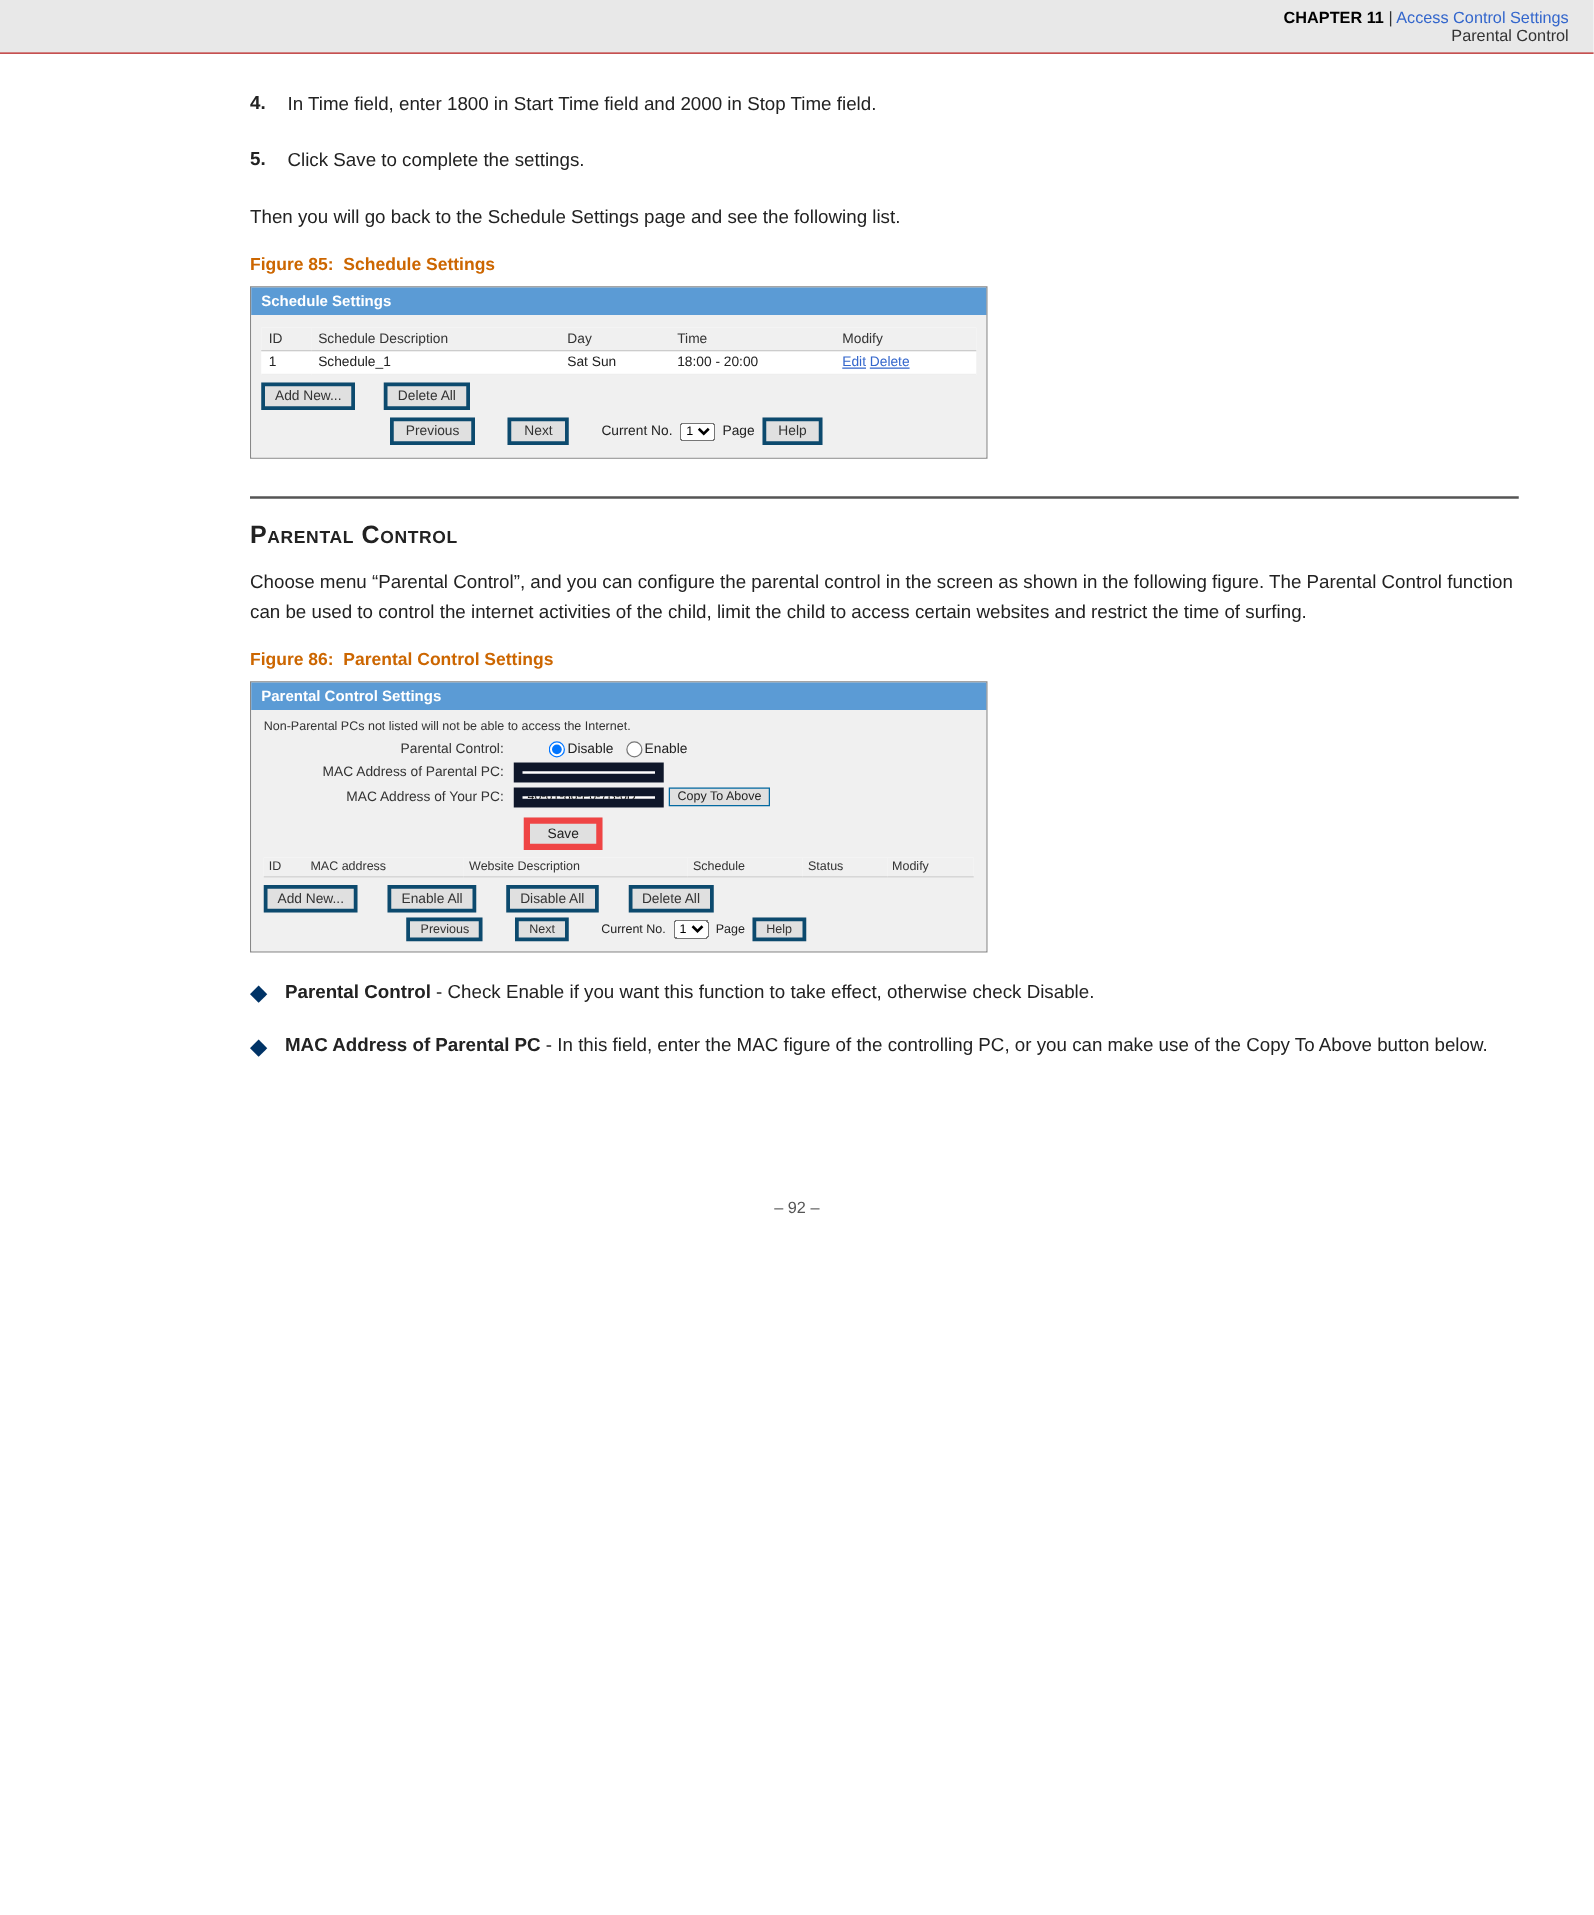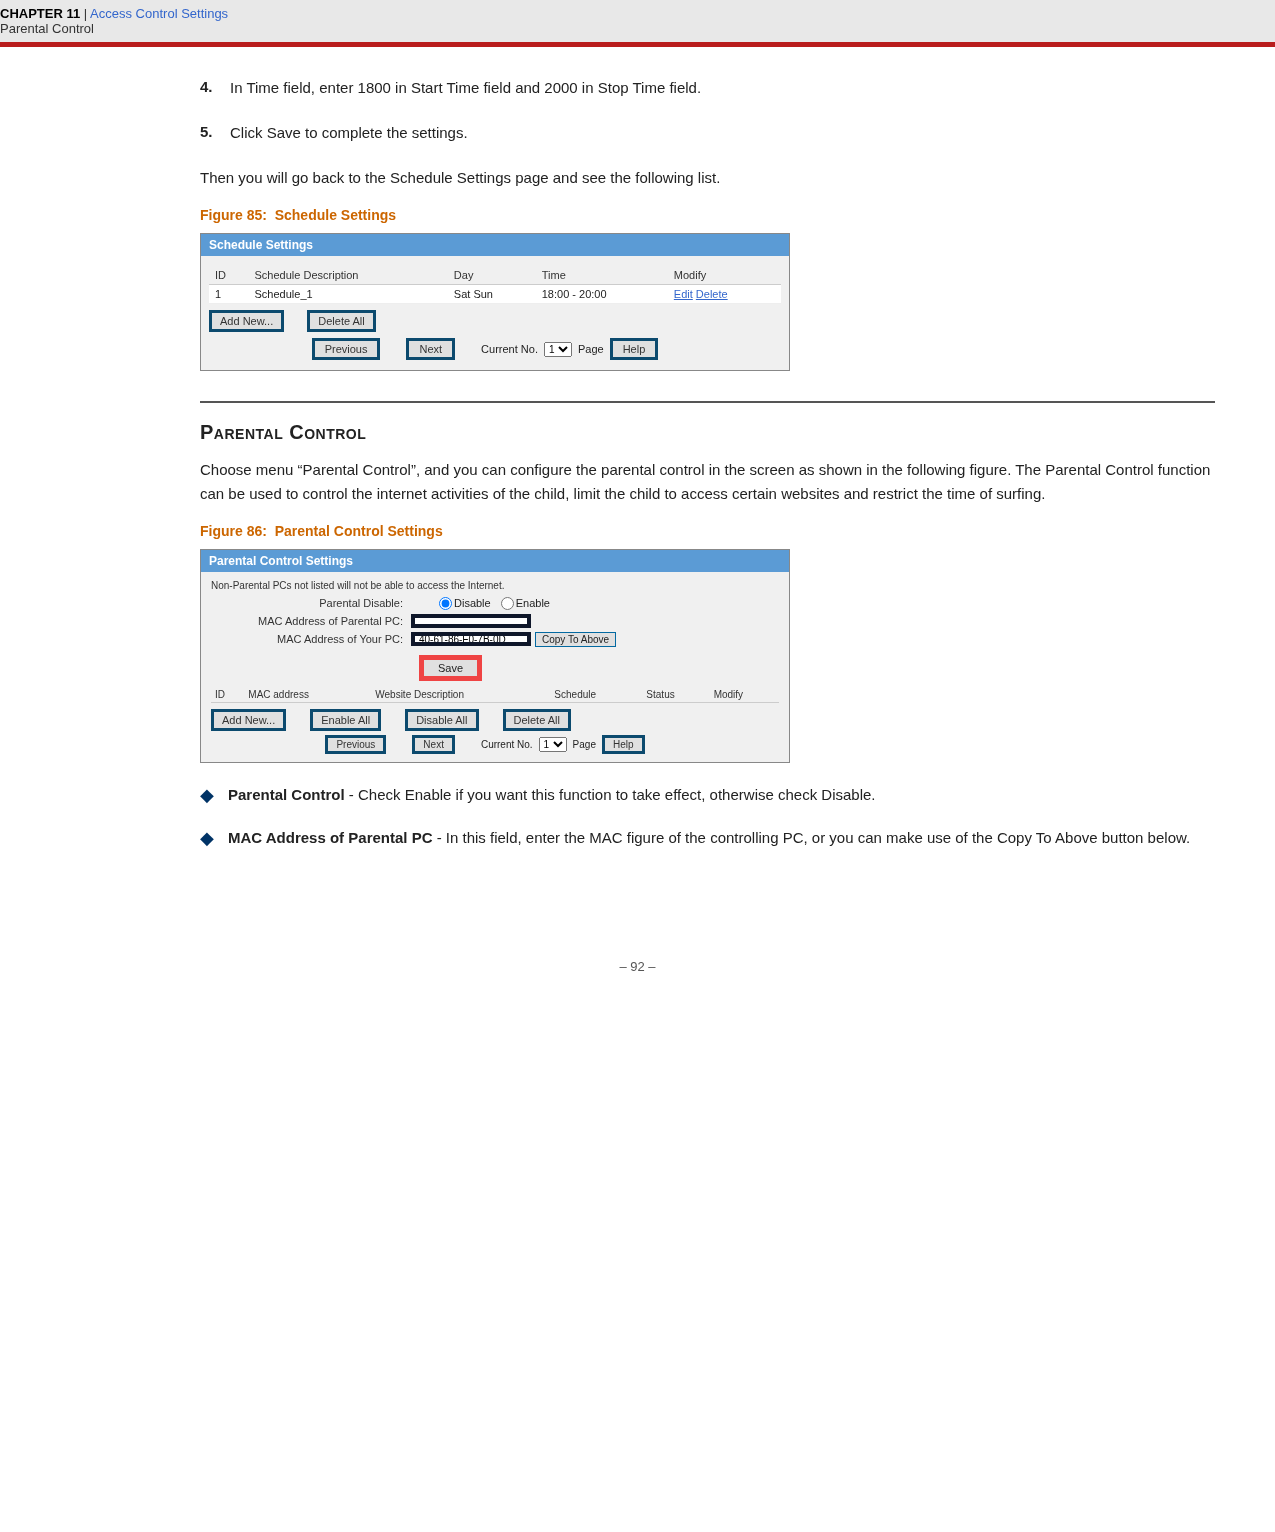--- a/index.html
+++ b/index.html
@@ -8,22 +8,23 @@
       font-size: 14px;
       background: #fff;
       color: #222;
       width: 1275px;
       min-height: 1532px;
     }
 
     
     .page-header {
       background: #e8e8e8;
-      border-bottom: 5px solid #b91c1c;
+      border-bottom: 1px solid #b91c1c;
       padding: 6px 20px 6px 0;
+      text-align: right;
       font-size: 13px;
       color: #333;
     }
     .page-header .chapter-label {
       font-weight: bold;
       font-variant: small-caps;
       color: #000;
     }
     .page-header .section-title {
       color: #3366cc;
@@ -216,21 +217,21 @@
       margin-bottom: 4px;
       font-size: 11px;
     }
     .pcs-form-label {
       text-align: right;
       min-width: 200px;
       padding-right: 8px;
       color: #333;
     }
     .pcs-form-input {
-      border: 4px solid #0f172a;
+      border: 7px solid #0f172a;
       padding: 1px 4px;
       font-size: 10px;
       width: 120px;
       height: 14px;
     }
     .pcs-radio-group {
       display: flex;
       gap: 10px;
       align-items: center;
       font-size: 11px;
@@ -377,21 +378,21 @@
   <div class="figure-label">
     <span>Figure 86:</span>&nbsp;&nbsp;<span>Parental Control Settings</span>
   </div>
 
   <div class="pcs-box">
     <div class="pcs-header">Parental Control Settings</div>
     <div class="pcs-body">
       <div class="pcs-warning">Non-Parental PCs not listed will not be able to access the Internet.</div>
 
       <div class="pcs-form-row">
-        <span class="pcs-form-label">Parental Disable:</span>
+        <span class="pcs-form-label">Parental Control:</span>
         <div class="pcs-radio-group">
           <label>
               <input type="radio" name="pc" checked="" style="">
               <span>Disable</span>
             </label>
           <label>
               <input type="radio" name="pc" style="">
               <span>Enable</span>
             </label>
         </div>

